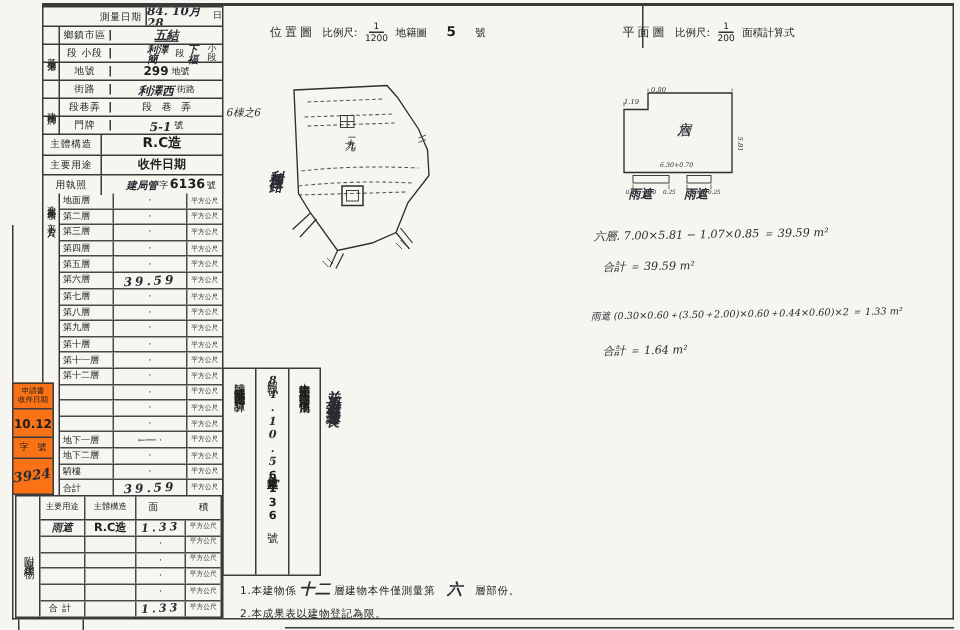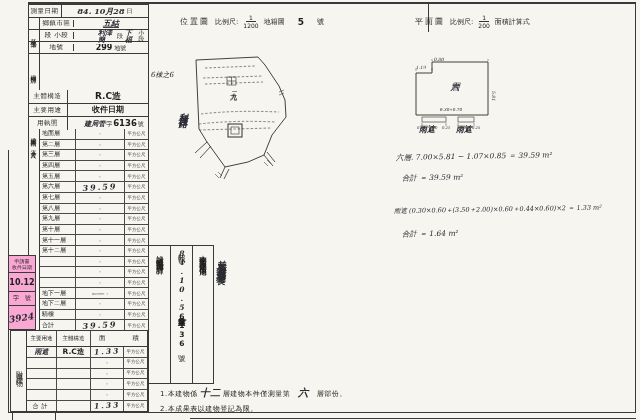--- a/index.html
+++ b/index.html
@@ -23,21 +23,21 @@
   
   .ftab{position:absolute;left:28px;top:129px;width:120px;height:201px;display:flex;}
   .fgroup{width:12px;border-right:1px solid #3a3a3a;display:flex;justify-content:center;padding-top:4px;font-size:6px;}
   .frows{flex:1;display:flex;flex-direction:column;}
   .frow{flex:1;display:flex;border-bottom:1px solid #4a4a4a;}
   .fl{width:36px;font-size:6px;display:flex;align-items:center;padding-left:2px;border-right:1px solid #4a4a4a;overflow:hidden;}
   .fv{flex:1;display:flex;align-items:center;justify-content:center;font-size:6px;overflow:hidden;}
   .fu{width:24px;font-size:4.5px;display:flex;align-items:center;justify-content:center;border-left:1px solid #4a4a4a;color:#333;overflow:hidden;}
   .hv{font-size:8px;letter-spacing:2px;font-weight:bold;transform:rotate(-3deg);}
   
-  .abox{position:absolute;left:8px;top:255px;width:28px;height:75px;border:1px solid #3a3a3a;background:#f9a8d4;display:flex;flex-direction:column;}
+  .abox{position:absolute;left:8px;top:255px;width:28px;height:75px;border:1px solid #3a3a3a;background:#f97316;display:flex;flex-direction:column;}
   .abox>div{border-bottom:1px solid #3a3a3a;display:flex;flex-direction:column;align-items:center;justify-content:center;overflow:hidden;}
   .abox>div:last-child{border-bottom:none;}
   
   .ntab{position:absolute;left:10px;top:330px;width:138px;height:82px;border:1px solid #3a3a3a;display:flex;}
   .ngroup{width:16px;border-right:1px solid #3a3a3a;display:flex;align-items:center;justify-content:center;font-size:7px;}
   .nmain{flex:1;display:flex;flex-direction:column;}
   .nhead{height:16px;display:flex;border-bottom:1px solid #3a3a3a;font-size:5.5px;}
   .nrow{flex:1;display:flex;border-bottom:1px solid #4a4a4a;}
   .nrow:last-child{border-bottom:none;}
   .ncu{width:30px;border-right:1px solid #4a4a4a;}
@@ -64,21 +64,21 @@
   <div class="ln" style="left:8px;top:412px;width:628px;height:1px;"></div>
   <div class="ln" style="left:8px;top:150px;width:1px;height:263px;"></div>
   <div class="ln" style="left:148px;top:4px;width:1px;height:408px;"></div>
   <div class="ln" style="left:28px;top:4px;width:1px;height:251px;"></div>
   <div class="ln" style="left:428px;top:2px;width:1px;height:30px;"></div>
   <div class="ln" style="left:190px;top:418px;width:446px;height:1px;"></div>
   <div class="ln" style="left:12px;top:413px;width:1px;height:7px;"></div>
   <div class="ln" style="left:55px;top:413px;width:1px;height:7px;"></div>
 
   <div class="utab">
-    <div class="urow" style="top:0;height:13px;">
+    <div class="urow" style="top:0;height:13px;padding-left:36px;">
       <div class="cell ulab">測量日期</div>
       <div class="cell uval">
         <span class="hand bold" style="font-size:8px;">84. 10月28</span>
         <span class="print" style="font-size:6px;">日</span>
       </div>
     </div>
     <div class="gcol vtx" style="top:13px;height:36px;">基地坐落</div>
     <div class="urow g-ind" style="top:13px;height:12px;">
       <div class="cell ulab">鄉鎮市區</div>
       <div class="cell uval">
@@ -95,20 +95,38 @@
       </div>
     </div>
     <div class="urow g-ind" style="top:37px;height:12px;">
       <div class="cell ulab">地號</div>
       <div class="cell uval">
         <span class="print bold">299</span>
         <span class="print" style="font-size:6px;">地號</span>
       </div>
     </div>
     <div class="gcol vtx" style="top:49px;height:36px;">建物門牌</div>
+    <div class="urow g-ind" style="top:49px;height:12px;">
+      <div class="cell ulab">街路</div>
+      <div class="cell uval">
+        <span class="hand bold">利澤西</span>
+        <span class="print" style="font-size:6px;">街路</span>
+      </div>
+    </div>
+    <div class="urow g-ind" style="top:61px;height:12px;">
+      <div class="cell ulab">段巷弄</div>
+      <div class="cell uval" style="font-size:6.5px;">段　巷　弄</div>
+    </div>
+    <div class="urow g-ind" style="top:73px;height:12px;">
+      <div class="cell ulab">門牌</div>
+      <div class="cell uval">
+        <span class="hand bold">5-1</span>
+        <span class="print" style="font-size:6px;">號</span>
+      </div>
+    </div>
     <div class="urow" style="top:85px;height:14px;">
       <div class="cell ulab" style="width:40px;">主體構造</div>
       <div class="cell uval">
           <span class="print bold" style="font-size:9px;">R.C造</span>
         </div>
     </div>
     <div class="urow" style="top:99px;height:13px;">
       <div class="cell ulab" style="width:40px;">主要用途</div>
       <div class="cell uval">
           <span class="print bold">收件日期</span>

